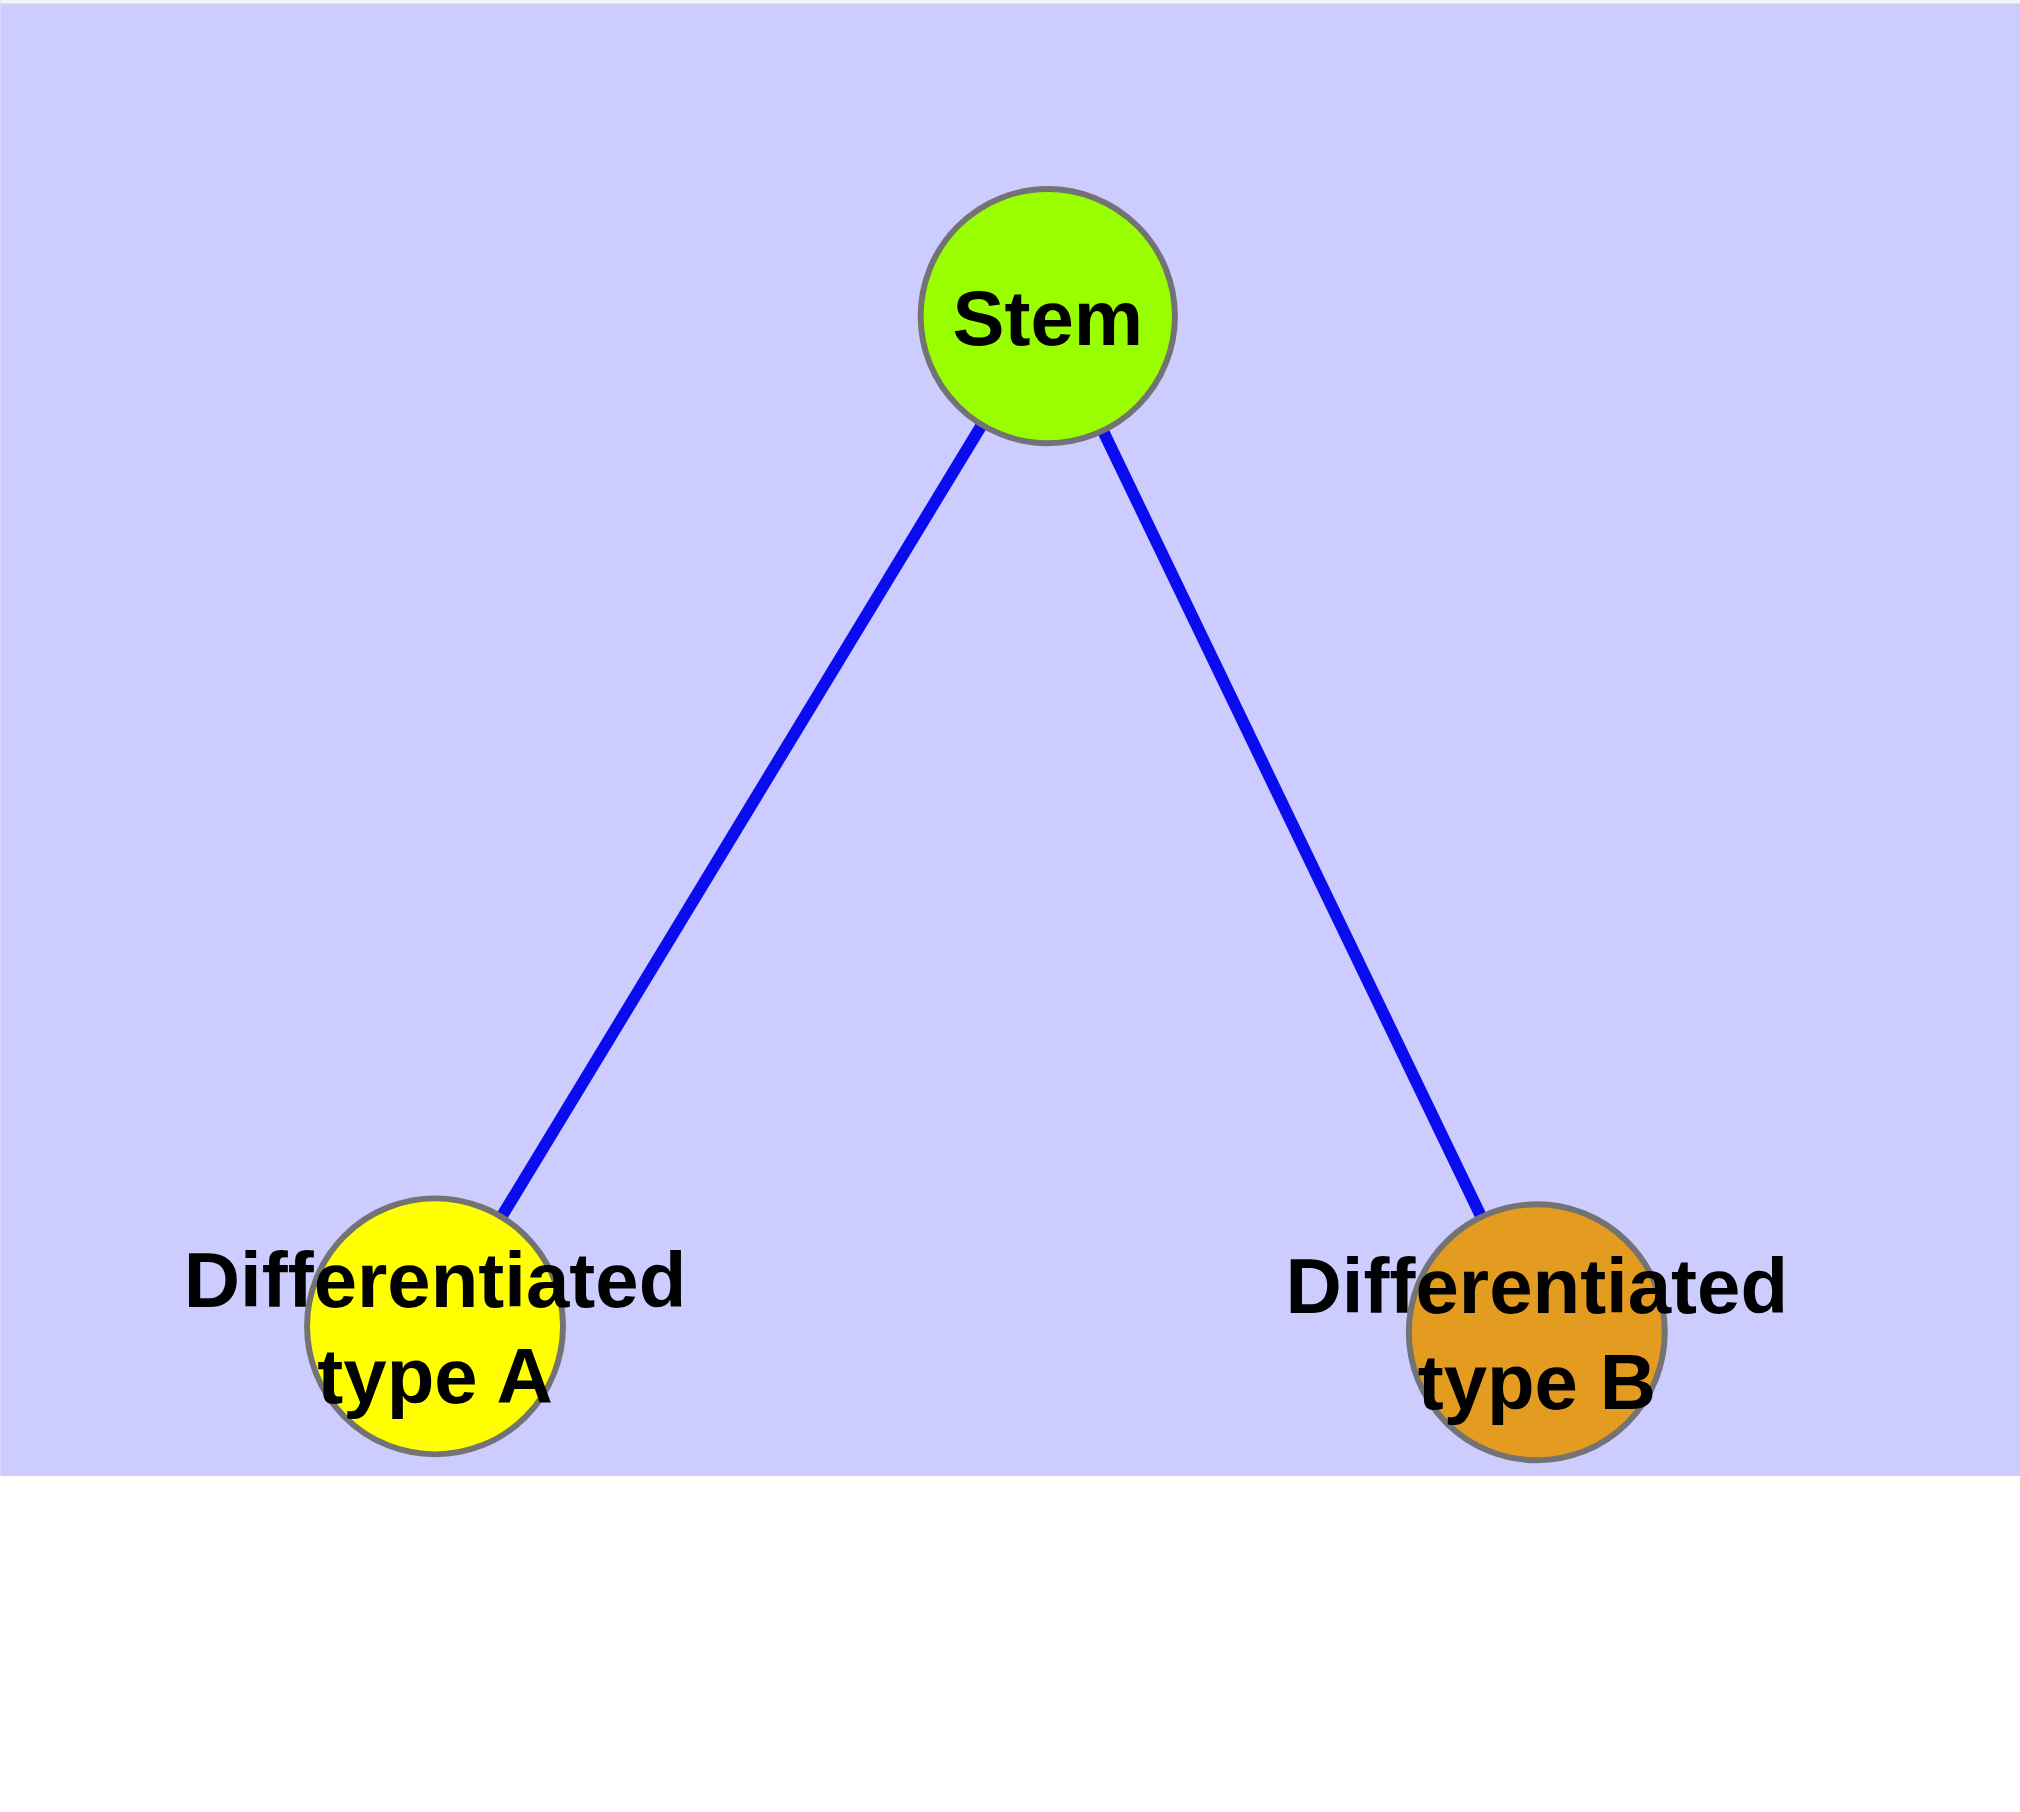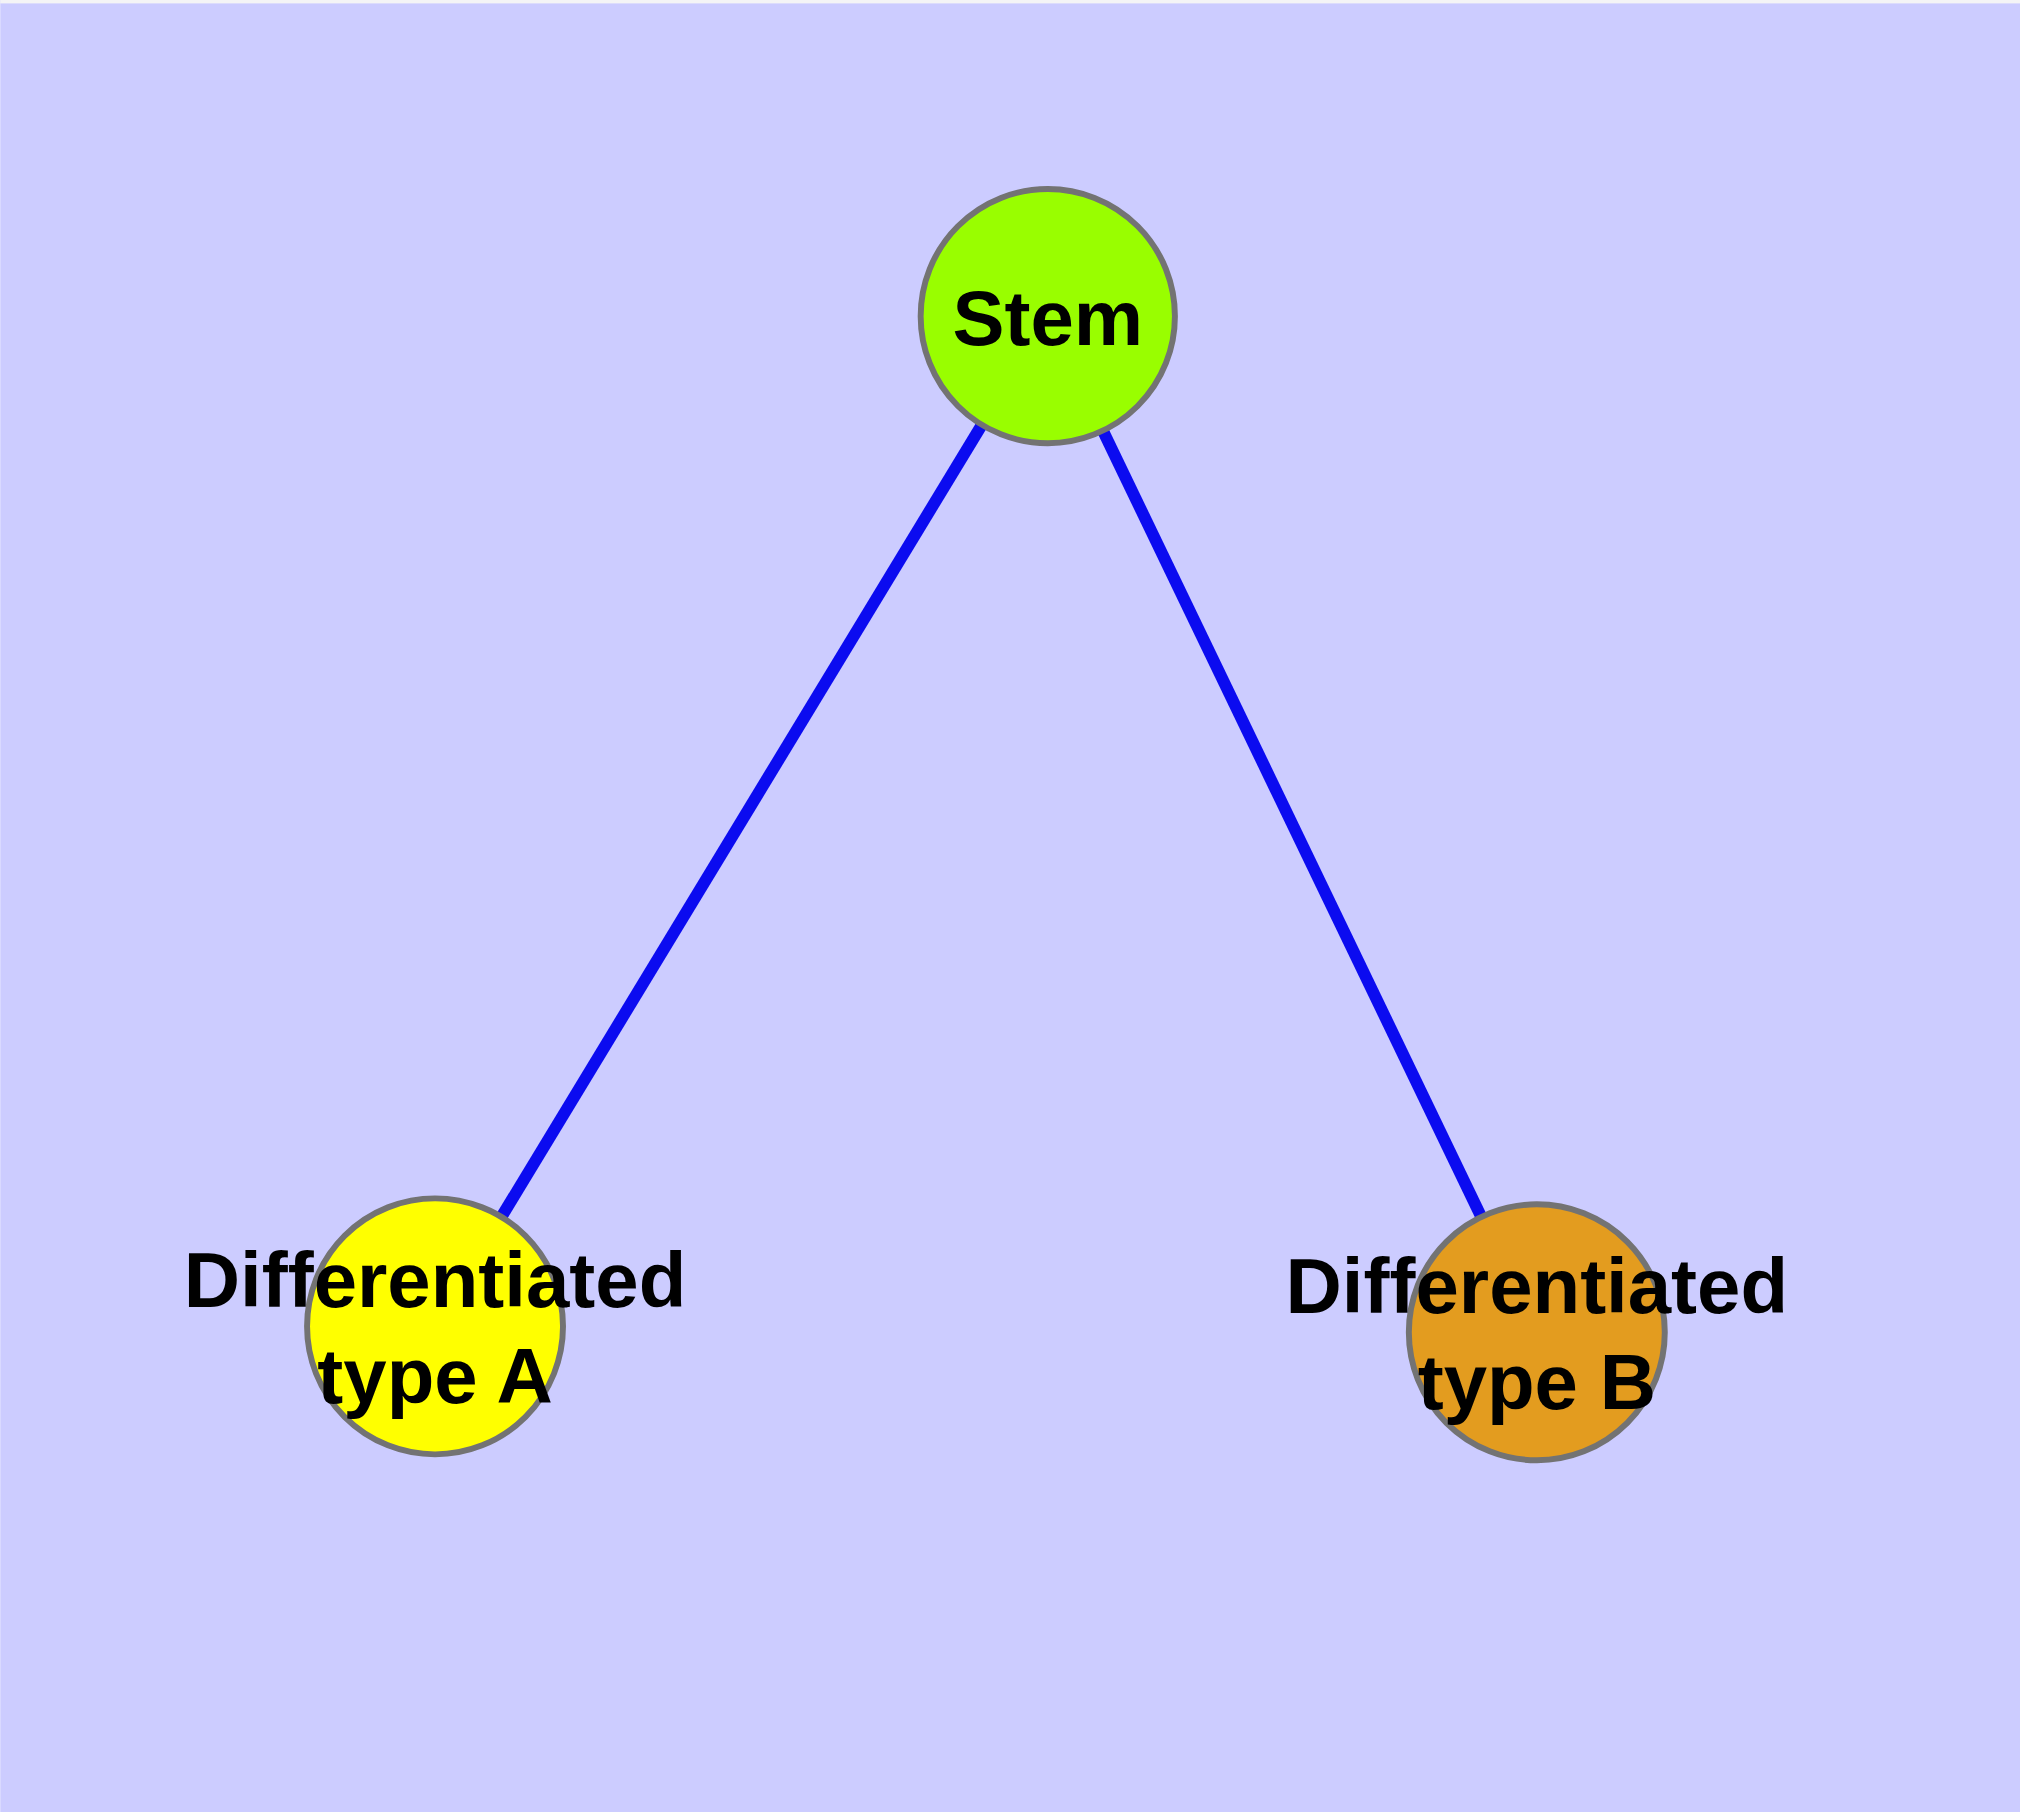--- a/index.html
+++ b/index.html
@@ -6,21 +6,21 @@
     margin: 0;
     padding: 0;
     width: 2021px;
     height: 1812px;
     background: #ffffff;
     font-family: "Liberation Sans", sans-serif;
   }
   #stage {
     position: relative;
     width: 2021px;
-    height: 1812px;
+    height: 1476px;
     overflow: hidden;
   }
   svg {
     display: block;
     width: 2021px;
     height: 1812px;
   }
   .node-label {
     font-family: "Liberation Sans", sans-serif;
     font-weight: bold;

